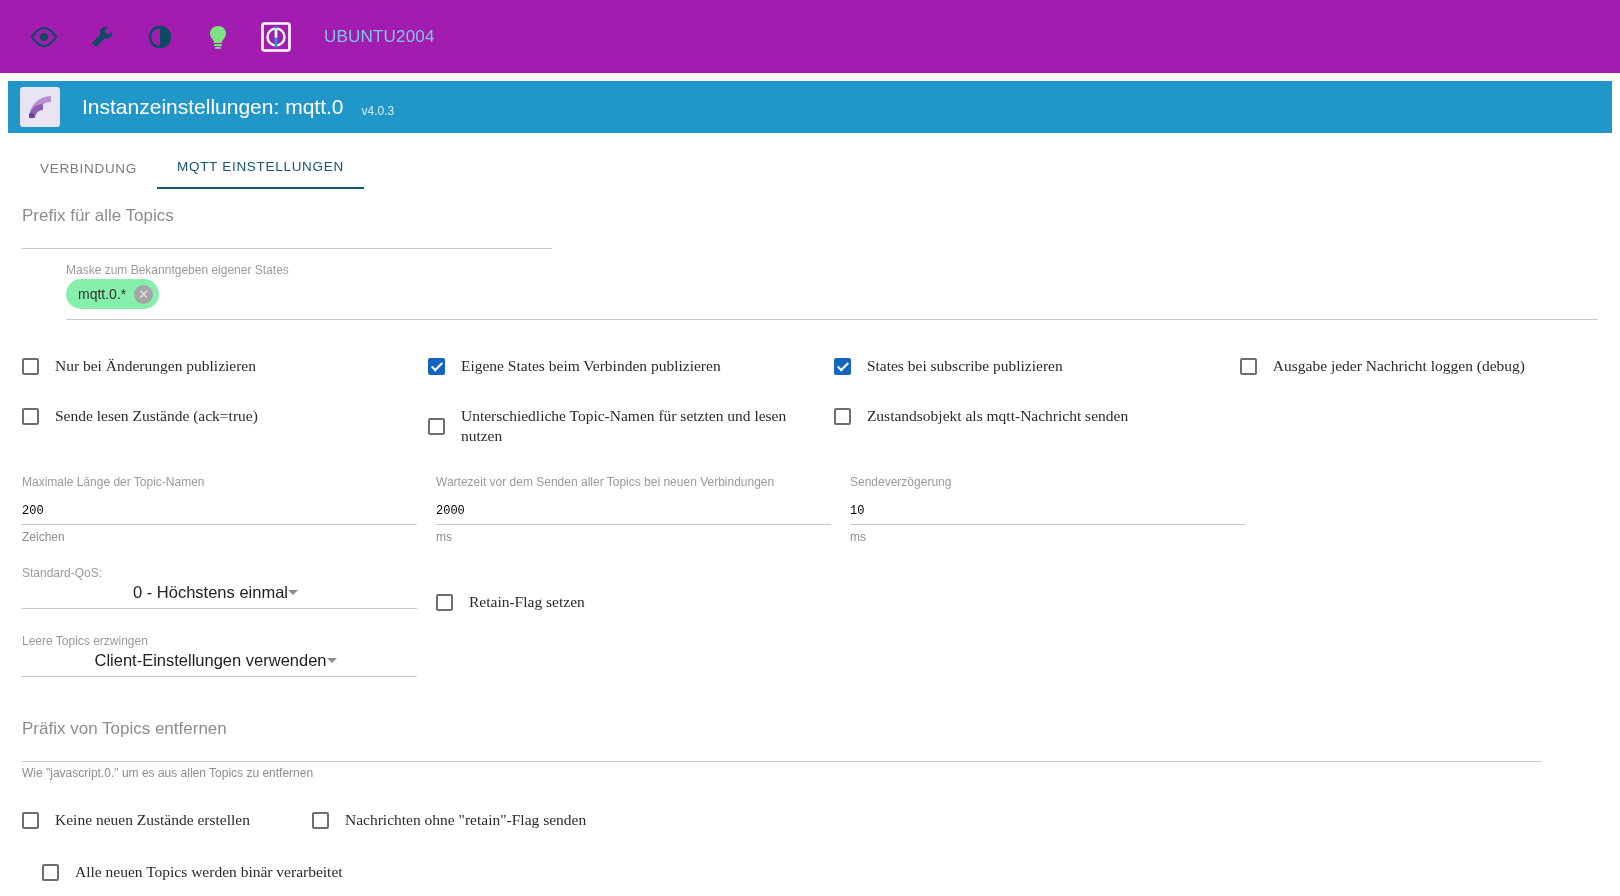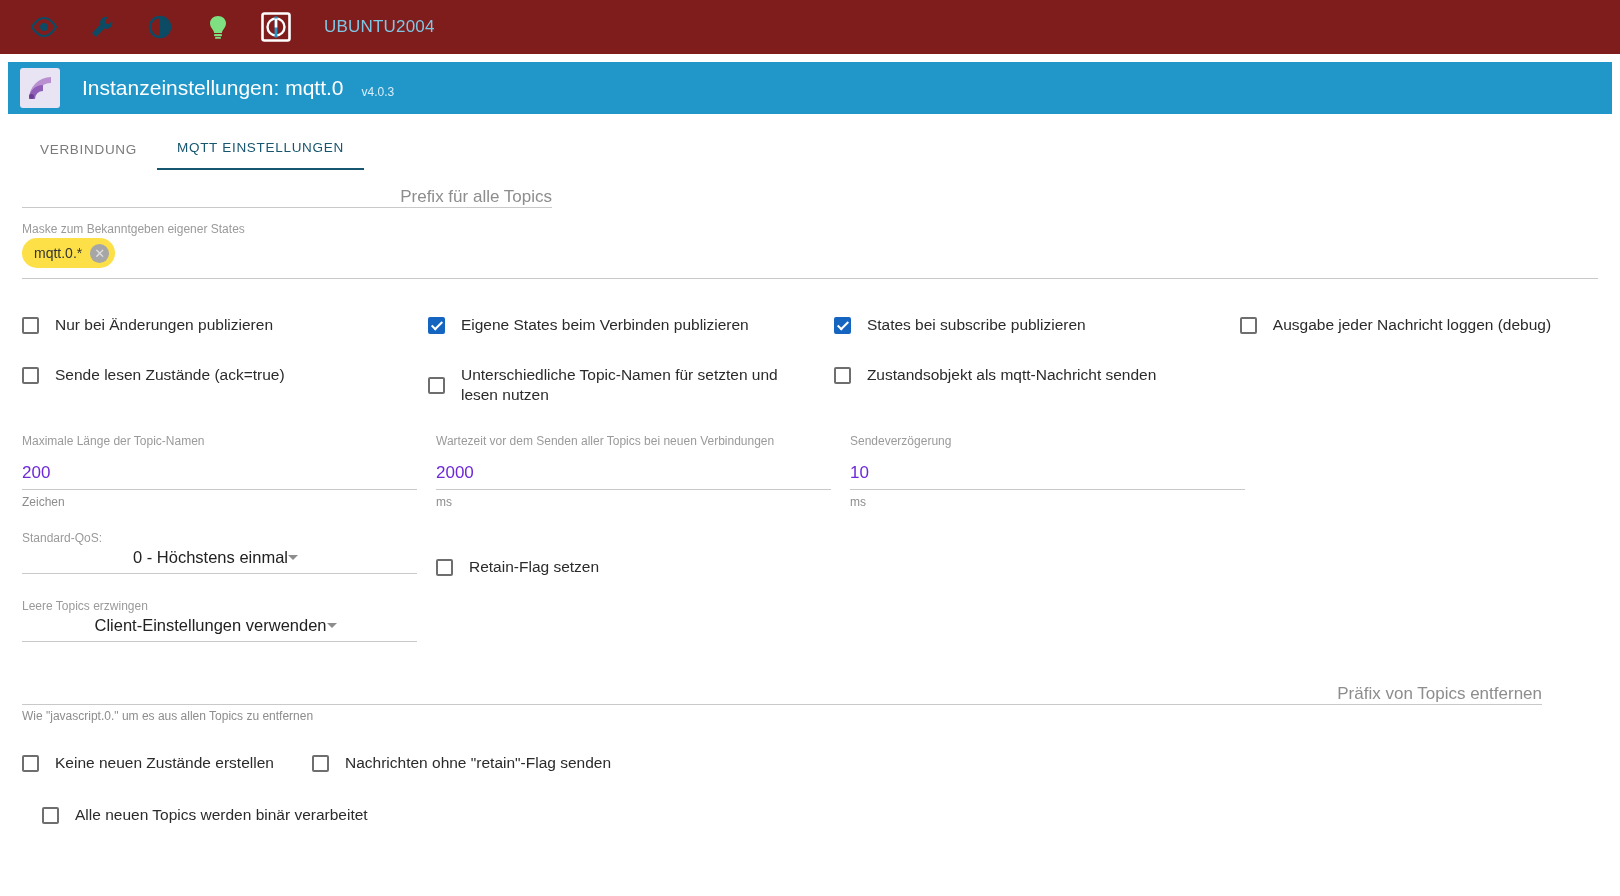--- a/index.html
+++ b/index.html
@@ -17,22 +17,22 @@
   }
   .app {
     position: relative;
     width: 1620px;
     height: 896px;
     background: #ffffff;
   }
 
   
   .topbar {
-    height: 54px;
-    background: #7f1d1d;
+    height: 73px;
+    background: #a21caf;
     display: flex;
     align-items: center;
     padding-left: 22px;
     box-sizing: border-box;
     gap: 8px;
   }
   .topbar .tb-icon {
     width: 44px;
     height: 44px;
     display: flex;
@@ -118,44 +118,44 @@
     border-bottom: 1px solid #c9c9c9;
   }
   .field-label-top {
     font-size: 12px;
     color: #9a9a9a;
     margin-bottom: 2px;
   }
   .field-placeholder {
     font-size: 17px;
     color: #8d8d8d;
-    padding-bottom: 0;
-    text-align: right;
+    padding-bottom: 22px;
   }
   .field-help {
     font-size: 12px;
     color: #8d8d8d;
     margin-top: 4px;
   }
 
   
   .prefix-row {
     width: 530px;
   }
 
   
   .chips-wrap {
     margin-top: 14px;
+    margin-left: 44px;
   }
   .chip {
     display: inline-flex;
     align-items: center;
     height: 30px;
     padding: 0 6px 0 12px;
-    background: #fde047;
+    background: #86efac;
     border-radius: 15px;
     font-size: 14px;
     color: #333;
   }
   .chip .chip-x {
     width: 19px;
     height: 19px;
     border-radius: 50%;
     background: #a6a6a6;
     color: #e0e0e0;
@@ -208,20 +208,21 @@
     height: 9px;
     border: solid #ffffff;
     border-width: 0 2px 2px 0;
     transform: rotate(45deg);
   }
   .cb .cb-label {
     margin-left: 16px;
     font-size: 15.5px;
     color: #2b2b2b;
     line-height: 20px;
+    font-family: Liberation Serif, serif;
   }
 
   .row-gap-1 { margin-top: 36px; }
   .row-gap-2 { margin-top: 30px; }
 
   
   .num-row {
     display: flex;
     margin-top: 30px;
   }
@@ -229,24 +230,25 @@
     width: 395px;
     margin-right: 19px;
   }
   .num-label {
     font-size: 12px;
     color: #9a9a9a;
     line-height: 13px;
     min-height: 26px;
   }
   .num-value {
-    font-size: 17px;
-    color: #6d28d9;
+    font-size: 12px;
+    color: #000000;
     padding: 2px 0 6px 0;
     border-bottom: 1px solid #c9c9c9;
+    font-family: Liberation Mono, monospace;
   }
   .num-unit {
     font-size: 12px;
     color: #8d8d8d;
     margin-top: 5px;
   }
 
   
   .sel-row {
     display: flex;

